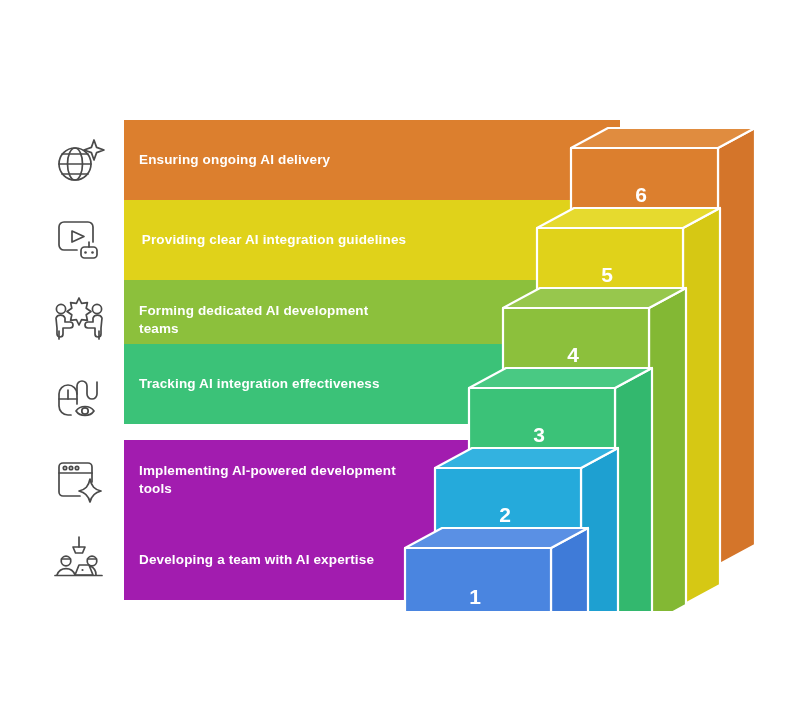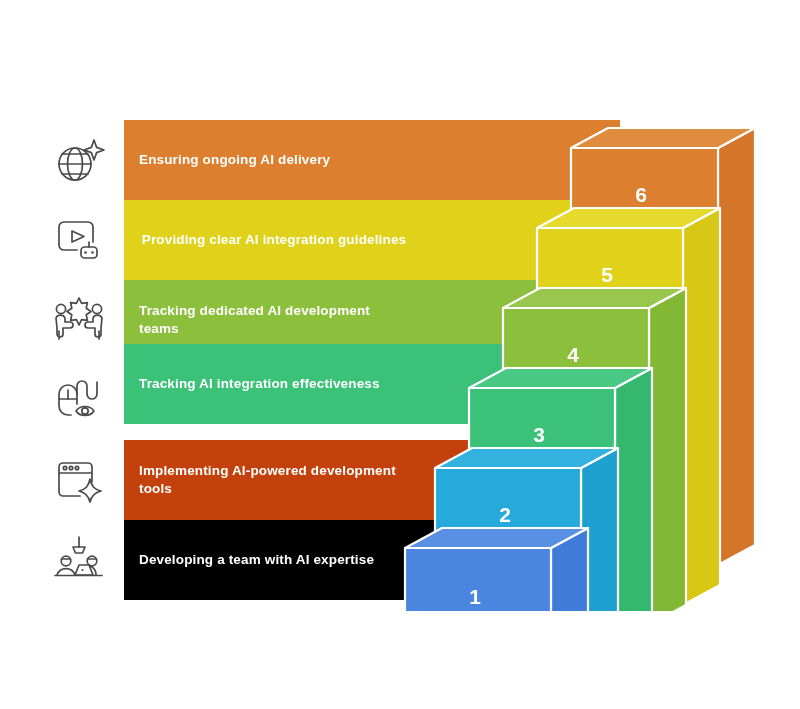--- a/index.html
+++ b/index.html
@@ -103,32 +103,32 @@
 
     <div class="band" style="top: 0px; background: rgb(220, 127, 46);">
       <div class="band-label" style="color: rgb(255, 255, 255);">Ensuring ongoing AI delivery</div>
     </div>
 
     <div class="band" style="top: 80px; background: rgb(224, 210, 26);">
       <div class="band-label" style="color: rgb(255, 255, 255); text-align: center;">Providing clear AI integration guidelines</div>
     </div>
 
     <div class="band" style="top: 160px; background: rgb(140, 192, 60);">
-      <div class="band-label" style="color: rgb(255, 255, 255);">Tracking dedicated AI development teams</div>
+      <div class="band-label" style="color: rgb(255, 255, 255);">Forming dedicated AI development teams</div>
     </div>
 
     <div class="band" style="top: 224px; background: rgb(59, 194, 120);">
       <div class="band-label" style="color: rgb(255, 255, 255);">Tracking AI integration effectiveness</div>
     </div>
 
-    <div class="band" style="top: 320px; background: #c2410c;">
+    <div class="band" style="top: 320px; background: #a21caf;">
       <div class="band-label" style="color: rgb(255, 255, 255);">Implementing AI-powered development tools</div>
     </div>
 
-    <div class="band" style="top: 400px; background: #000000; padding-left: 27px;">
+    <div class="band" style="top: 400px; background: #a21caf; padding-left: 27px;">
       <div class="band-label" style="color: rgb(255, 255, 255);">Developing a team with AI expertise</div>
     </div>
 
   </div>
 
   <div class="icons">
 
     <div class="icon-cell" style="top:0px;">
       <svg width="56" height="56" viewBox="0 0 56 56" fill="none">
         <g stroke="#4A4A4A" stroke-width="1.7" fill="none" stroke-linecap="round" stroke-linejoin="round">

